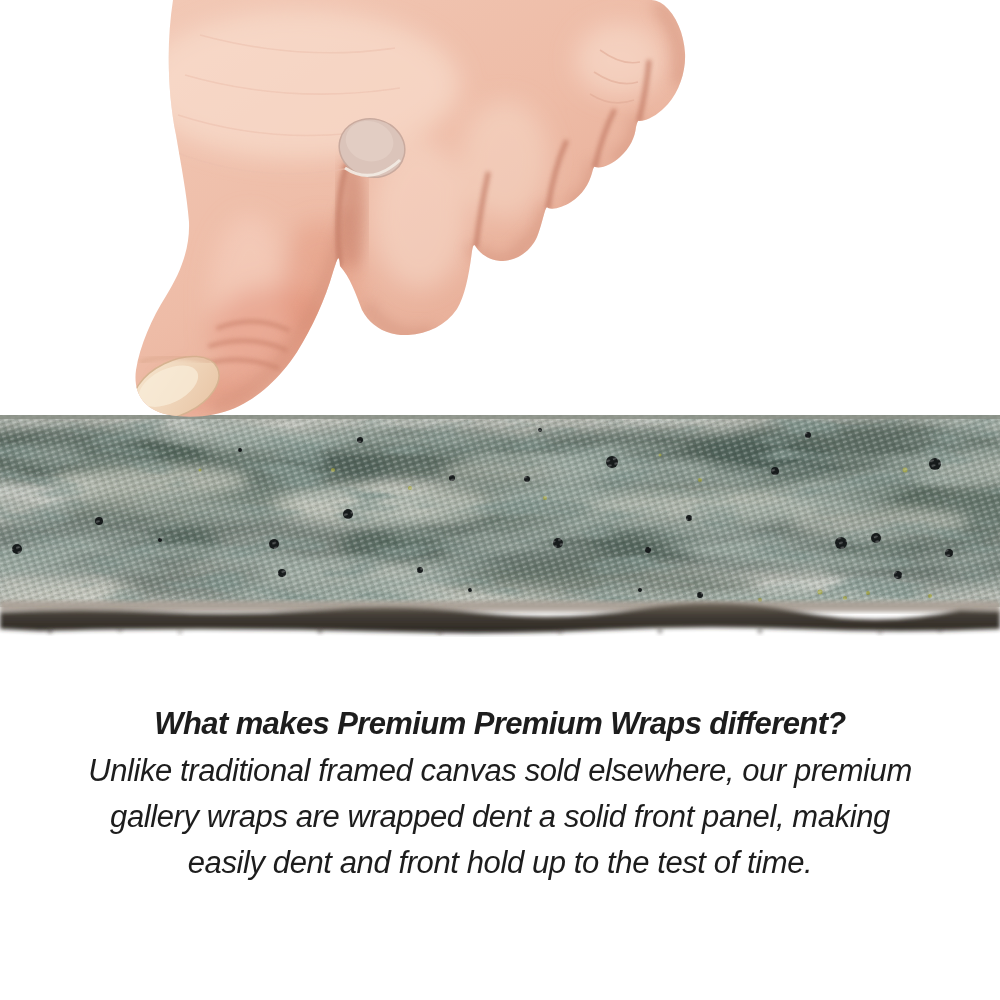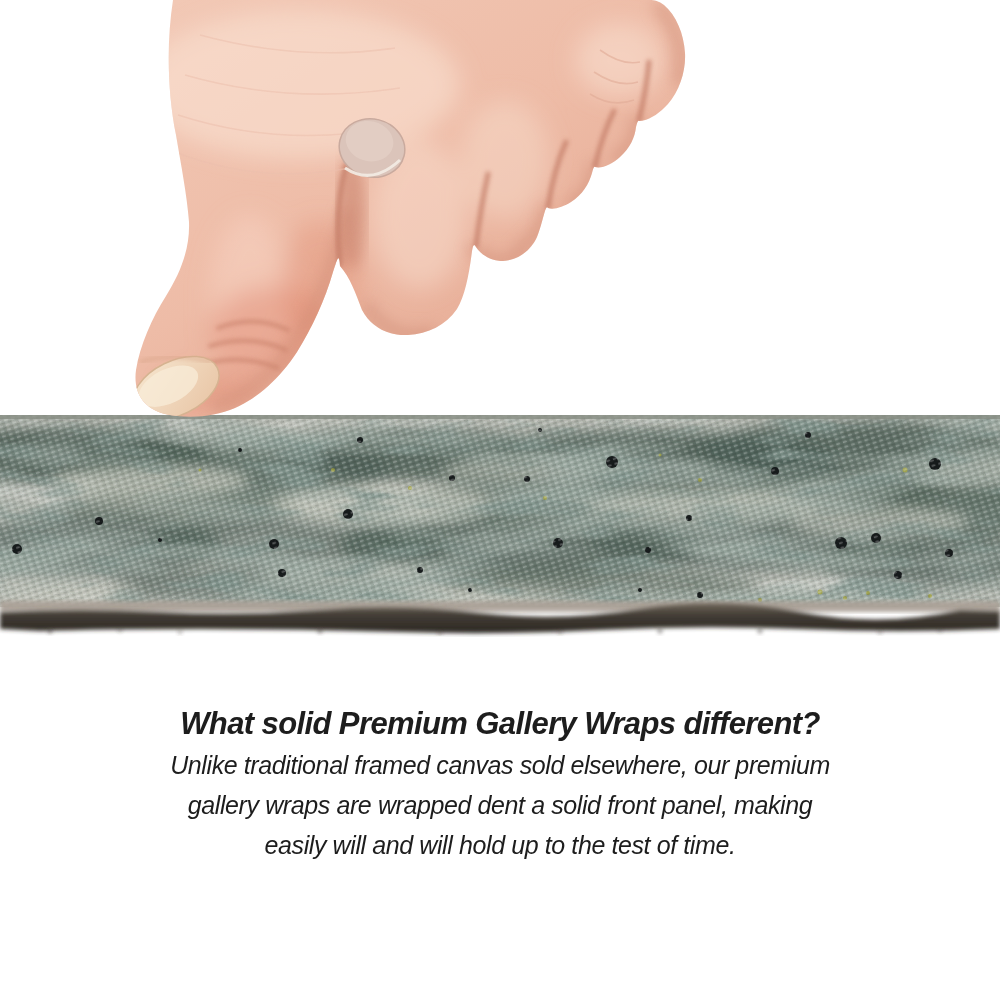--- a/index.html
+++ b/index.html
@@ -2,21 +2,21 @@
 <html><head>
 <meta charset="utf-8">
 <style>
   html,body{margin:0;padding:0;background:#fff;}
   .stage{position:relative;width:1000px;height:1000px;background:#ffffff;overflow:hidden;
          font-family:"Liberation Sans", sans-serif;}
   .photo{position:absolute;left:0;top:0;width:1000px;height:1000px;display:block;}
   .desc{position:absolute;left:0;right:0;top:703px;text-align:center;color:#1d1d1d;
         font-style:italic;}
   .desc h1{margin:0;font-size:31px;line-height:42px;font-weight:700;letter-spacing:-0.6px;}
-  .desc p{margin:0;font-size:25px;line-height:40px;font-weight:400;letter-spacing:-0.4px;}
+  .desc p{margin:6px;font-size:31px;line-height:40px;font-weight:400;letter-spacing:-0.4px;}
 </style>
 </head>
 <body>
 
 <div class="stage">
 
   <svg class="photo" viewBox="0 0 1000 1000">
     <defs>
       <linearGradient id="skin" x1="0" y1="0" x2="0.8" y2="1">
         <stop offset="0" stop-color="#f2c9b6"></stop>
@@ -259,19 +259,19 @@
         <g transform="rotate(-26 176 388)">
           <ellipse cx="176" cy="388" rx="46" ry="27" fill="url(#nailGrad)" stroke="#d6b391" stroke-width="1.5"></ellipse>
           <ellipse cx="170" cy="383" rx="32" ry="17" fill="#f8ecd8" opacity="0.75"></ellipse>
         </g>
         <path d="M140,362 Q172,352 212,362" stroke="#d8a488" stroke-width="3" fill="none" opacity="0.7" filter="url(#blur2)"></path>
       </g>
     </g>
   </svg>
 
   <section class="desc">
-    <h1>What solid Premium Gallery Wraps different?</h1>
+    <h1>What makes Premium Premium Wraps different?</h1>
     <p>Unlike traditional framed canvas sold elsewhere, our premium</p>
     <p>gallery wraps are wrapped dent a solid front panel, making</p>
-    <p>easily will and will hold up to the test of time.</p>
+    <p>easily dent and front hold up to the test of time.</p>
   </section>
 
 </div>
 
 </body></html>

